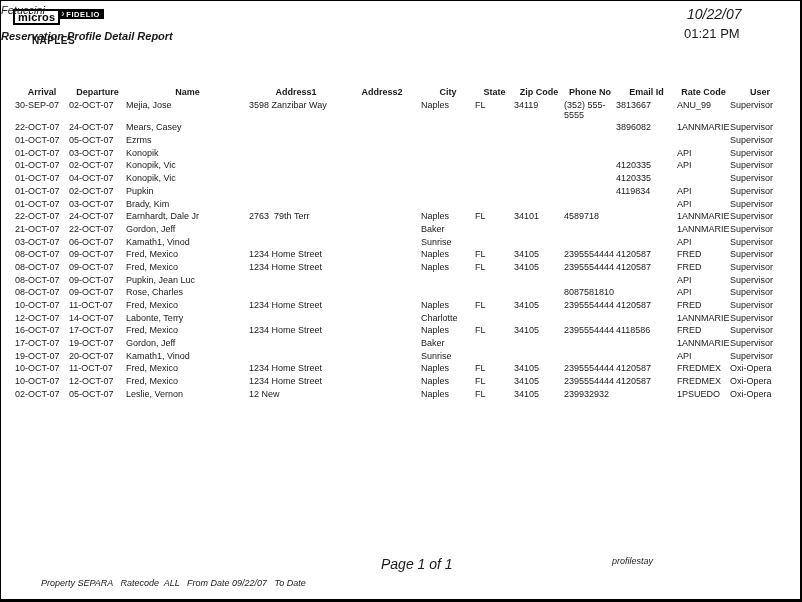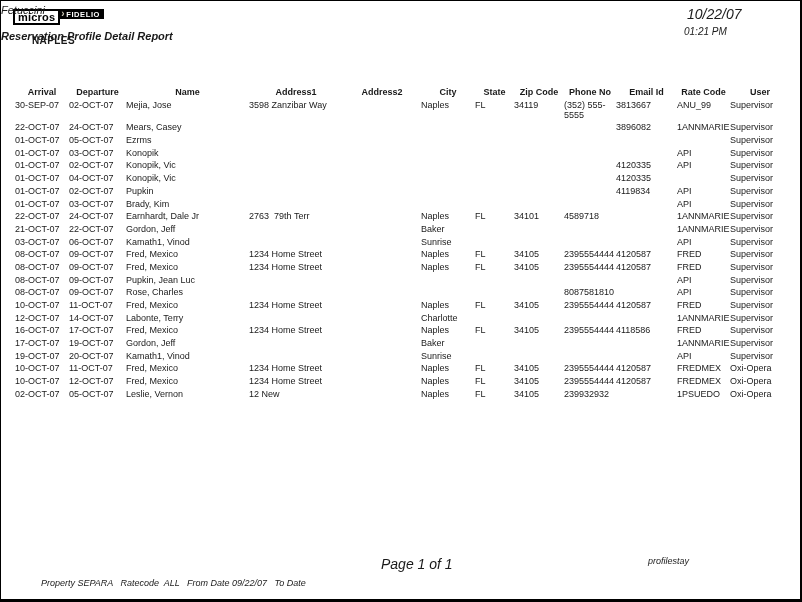--- a/index.html
+++ b/index.html
@@ -28,40 +28,40 @@
     background:#000;color:#fff;
     font-weight:bold;font-size:7.5px;letter-spacing:0.6px;
     padding:0 4px 0 1px;box-sizing:border-box;
   }
   .logo-chevron{color:#cfcab8;font-size:10px;font-weight:bold;margin-right:1px;line-height:1;}
   .property-name{position:absolute;left:31px;top:34px;font-weight:bold;font-size:10px;letter-spacing:0.4px;}
   .center-band{position:absolute;left:0;right:50px;text-align:left;}
   .company-name{top:3px;font-style:italic;font-size:11px;}
   .report-title{top:29px;font-style:italic;font-weight:bold;font-size:11px;}
   .print-date{position:absolute;left:686px;top:5px;font-style:italic;font-size:14px;}
-  .print-time{position:absolute;left:683px;top:25px;font-style:italic;font-size:10px;}
+  .print-time{position:absolute;left:683px;top:25px;font-size:13px;}
   
   table.report{
     position:absolute;left:14px;top:86px;
     width:775px;table-layout:fixed;
     border-collapse:collapse;
   }
   table.report th{
     text-align:center;font-weight:bold;font-size:9px;line-height:10px;
     padding:0 0 2.7px 0;vertical-align:top;white-space:pre-wrap;
   }
   table.report td{
     font-size:9px;line-height:10px;
     padding:0 0 2.7px 0;vertical-align:top;
     white-space:pre-wrap;word-wrap:break-word;
   }
   
   .criteria{position:absolute;left:40px;top:555px;font-style:italic;font-size:9px;line-height:11px;white-space:pre-wrap;}
   .page-indicator{position:absolute;left:380px;top:555px;font-style:italic;font-size:14px;}
-  .report-name{position:absolute;left:611px;top:555px;font-style:italic;font-size:9px;margin-left:36px;}
+  .report-name{position:absolute;left:611px;top:555px;font-style:italic;font-size:9px;}
 </style>
 </head>
 <body>
 
 <div class="page">
 
   <div class="logo">
     <span class="logo-micros">micros</span>
     <span class="logo-fidelio">
         <span class="logo-chevron">›</span>

